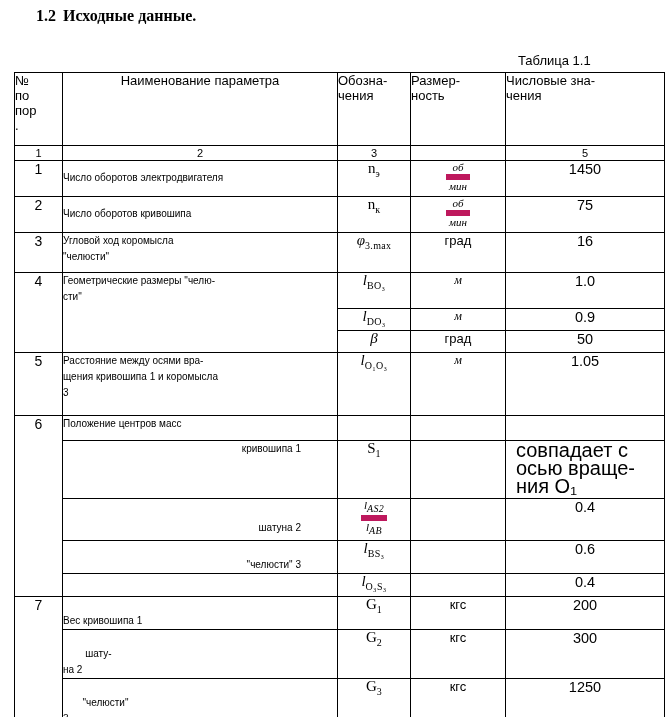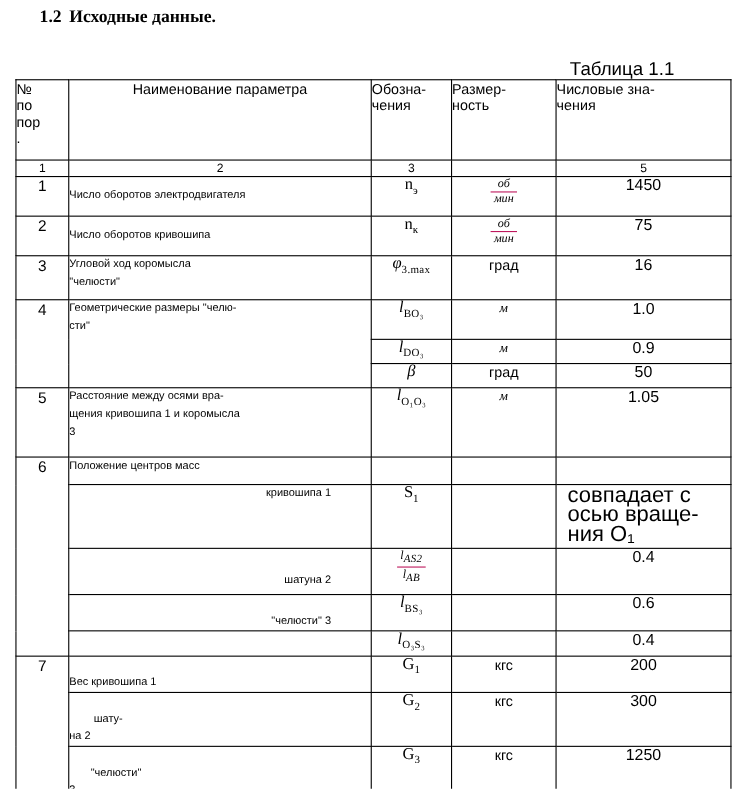--- a/index.html
+++ b/index.html
@@ -17,21 +17,21 @@
   .intro{
     position:absolute;left:30px;top:31px;font-size:14.5px;white-space:pre-wrap;
   }
   .spellcheck{
     text-decoration-line:underline;
     text-decoration-style:wavy;
     text-decoration-color:#e00000;
     text-decoration-thickness:2px;
     text-underline-offset:3px;
   }
-  .caption{position:absolute;left:518px;top:53px;font-size:17px}
+  .caption{position:absolute;left:518px;top:53px;font-size:13px}
 
   table.tbl{
     position:absolute;left:14px;top:72px;width:650px;
     border-collapse:collapse;table-layout:fixed;
   }
   .tbl td{border:1px solid #000;padding:0;vertical-align:top;overflow:hidden}
   col.c1{width:48px}col.c2{width:275px}col.c3{width:73px}col.c4{width:95px}col.c5{width:159px}
 
   
   .h73{height:73px}.h15{height:15px}.h36{height:36px}.h40{height:40px}
@@ -68,21 +68,21 @@
     text-align:left;padding-left:10px;white-space:pre-wrap;
     font-size:20px;line-height:18px;
   }
 
   .frac{
     display:inline-block;vertical-align:middle;text-align:center;
     font-family:"Liberation Serif",serif;font-style:italic;
     font-size:11px;line-height:13px;
   }
   .frac .fn{display:block;padding:0 3px}
-  .frac .fd{display:block;border-top:1px solid #be185d;padding:0 3px}
+  .frac .fd{display:block;border-top:6px solid #be185d;padding:0 3px}
   .frac sub{font-size:10px}
 </style>
 </head>
 <body>
 
 <div class="page">
 
   <div class="heading">
     <span class="hnum">1.2</span><span>Исходные данные.</span>
   </div>

